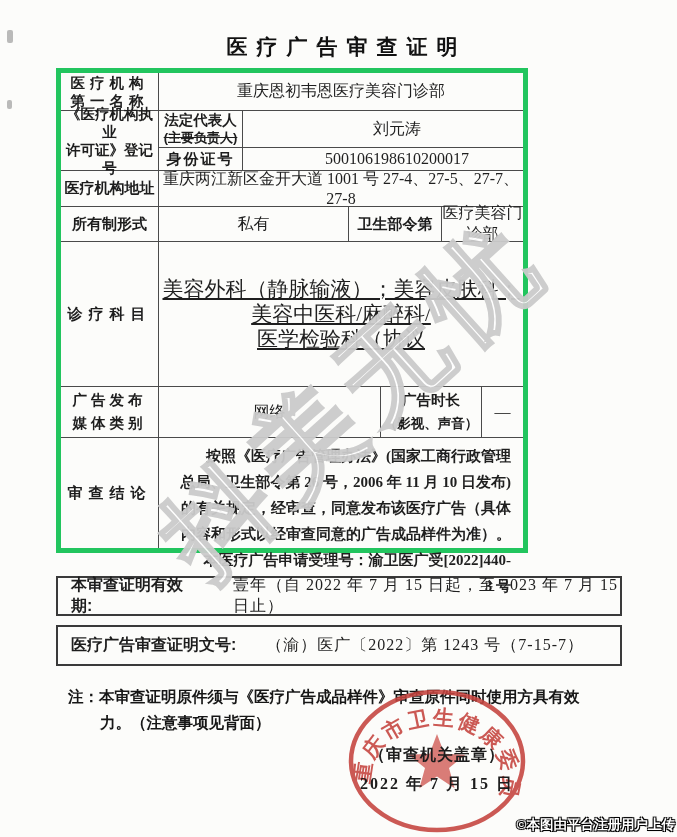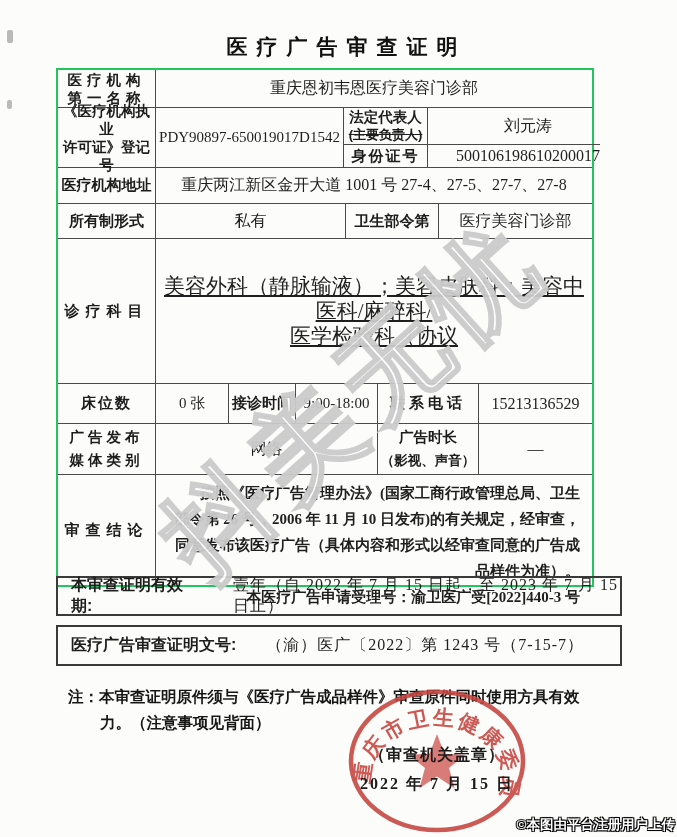--- a/index.html
+++ b/index.html
@@ -12,22 +12,22 @@
   .val{font-family:"Liberation Serif","DejaVu Serif",serif; color:#1f1f1f;}
 
   .title{
     position:absolute; left:8px; top:33px; width:100%;
     text-align:center; font-size:21px; letter-spacing:9px;
     font-family:"Liberation Sans","DejaVu Sans",sans-serif; font-weight:700; color:#111;
   }
 
   
   .tbl{
-    position:absolute; left:56px; top:68px; width:538px;
-    border:2px solid #22c55e; box-sizing:border-box; z-index:1; background:transparent;
+    position:absolute; left:56px; top:68px; width:472px;
+    border:5px solid #22c55e; box-sizing:border-box; z-index:1; background:transparent;
   }
   .row{display:flex; border-bottom:1px solid #4a4a4a;}
   .row:last-child{border-bottom:none;}
   .c{border-right:1px solid #4a4a4a; box-sizing:border-box;
      display:flex; align-items:center; justify-content:center; text-align:center;}
   .c:last-child{border-right:none;}
   .c.flex1{flex:1;}
   .w-label{width:98px; flex:none;}
   .r1{height:37px;} .r2{height:59px;} .r3{height:35px;} .r4{height:34px;}
   .r5{height:144px;} .r6{height:39px;} .r7{height:50px;} .r8{height:110px;}
@@ -120,21 +120,20 @@
       <div class="c flex1 val fs16">重庆恩初韦恩医疗美容门诊部</div>
     </div>
 
     <div class="row r2">
       <div class="c w-label lbl two-line">
         <div>
             <div>《医疗机构执业</div>
             <div>许可证》登记号</div>
           </div>
       </div>
-      <div class="c val fs15" style="width:188px; flex:none;">PDY90897-650019017D1542</div>
       <div class="subcol">
         <div class="subrow">
           <div class="c sub-label lbl two-line">
             <div>
                 <div>法定代表人</div>
                 <div class="strike">(主要负责人)</div>
               </div>
           </div>
           <div class="c flex1 val fs16">刘元涛</div>
         </div>
@@ -160,28 +159,20 @@
     <div class="row r5">
       <div class="c w-label lbl fs15 ls6">诊疗科目</div>
       <div class="c flex1 val dept-lines">
         <div>
             <div>美容外科（静脉输液）；美容皮肤科；美容中医科/麻醉科/</div>
             <div>医学检验科（协议</div>
           </div>
       </div>
     </div>
 
-    <div class="row r6">
-      <div class="c w-label lbl fs15 ls2">床位数</div>
-      <div class="c val fs15" style="width:73px; flex:none;">0 张</div>
-      <div class="c lbl fs15" style="width:67px; flex:none;">接诊时间</div>
-      <div class="c val fs15" style="width:82px; flex:none;">9:00-18:00</div>
-      <div class="c lbl fs15 ls4" style="width:101px; flex:none;">联系电话</div>
-      <div class="c flex1 val fs16">15213136529</div>
-    </div>
 
     <div class="row r7">
       <div class="c w-label lbl two-line ls4">
         <div class="media-lines">
             <div>广告发布</div>
             <div>媒体类别</div>
           </div>
       </div>
       <div class="c val fs16" style="width:222px; flex:none;">网络</div>
       <div class="c lbl two-line" style="width:101px; flex:none;">

